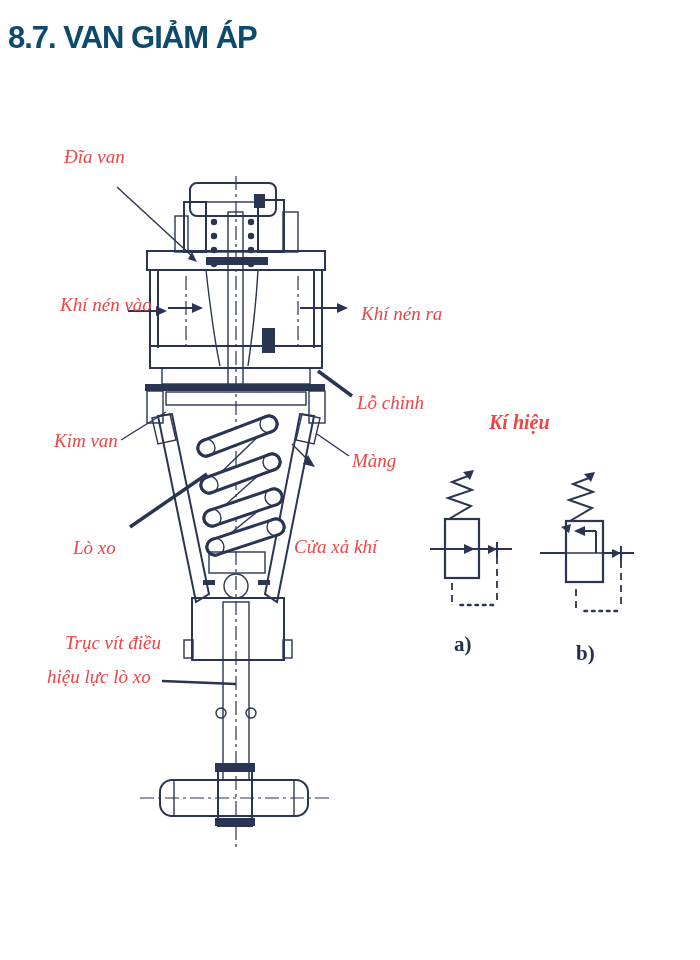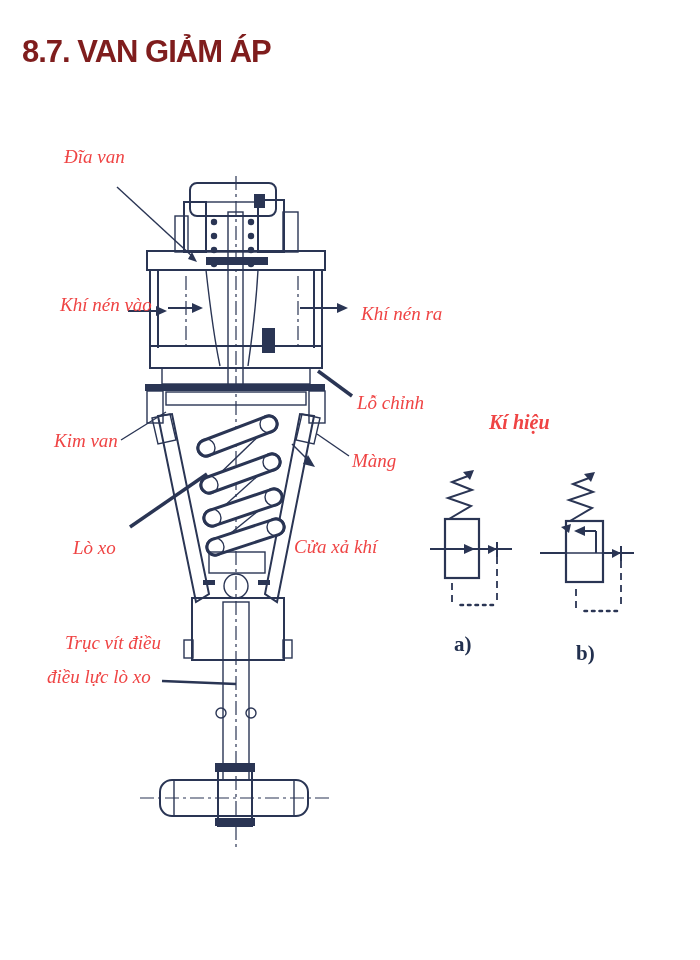--- a/index.html
+++ b/index.html
@@ -1,20 +1,20 @@
 <!DOCTYPE html>
 <html><head>
 <meta charset="utf-8">
 <style>
   html,body{margin:0;padding:0;background:#ffffff;}
   .page{position:relative;width:700px;height:960px;background:#ffffff;overflow:hidden;
         font-family:"Liberation Serif",serif;}
-  .title{position:absolute;left:8px;top:20px;margin:14px;
+  .title{position:absolute;left:8px;top:20px;margin:0;
          font-family:"Liberation Sans",sans-serif;font-weight:bold;
-         font-size:31px;letter-spacing:-1px;color:#7f1d1d;white-space:nowrap;}
+         font-size:31px;letter-spacing:-1px;color:#0c4a6e;white-space:nowrap;}
   .lbl{position:absolute;font-style:italic;font-size:19px;color:#ef4444;white-space:nowrap;}
   .lbl.bold{font-weight:bold;text-align:right;}
   .sym-lbl{position:absolute;font-style:normal;font-weight:bold;font-size:21px;color:#22304f;}
   svg{position:absolute;left:0;top:0;}
   .ink{stroke:#2a3554;fill:none;stroke-width:2;}
   .thin{stroke:#2a3554;fill:none;stroke-width:1.4;}
   .cl{stroke:#2a3554;fill:none;stroke-width:1.2;stroke-dasharray:14 4 3 4;}
   .dsh{stroke:#2a3554;fill:none;stroke-width:1.8;stroke-dasharray:7 5;}
   .dot{stroke:#2a3554;fill:none;stroke-width:2.6;stroke-dasharray:2.5 5;stroke-linecap:round;}
 </style>
@@ -194,19 +194,19 @@
 
   <div class="lbl" style="left:64px;top:146px">Đĩa van</div>
   <div class="lbl" style="left:60px;top:294px">Khí nén vào</div>
   <div class="lbl" style="left:361px;top:303px">Khí nén ra</div>
   <div class="lbl" style="left:357px;top:392px">Lỗ chỉnh</div>
   <div class="lbl" style="left:54px;top:430px">Kim van</div>
   <div class="lbl" style="left:352px;top:450px">Màng</div>
   <div class="lbl" style="left:294px;top:536px">Cửa xả khí</div>
   <div class="lbl" style="left:73px;top:537px">Lò xo</div>
   <div class="lbl" style="left:65px;top:632px">Trục vít điều</div>
-  <div class="lbl" style="left:47px;top:666px">điều lực lò xo</div>
+  <div class="lbl" style="left:47px;top:666px">hiệu lực lò xo</div>
 
   <div class="lbl bold" style="left:489px;top:411px;font-size:20px">Kí hiệu</div>
   <div class="sym-lbl" style="left:454px;top:632px">a)</div>
   <div class="sym-lbl" style="left:576px;top:641px">b)</div>
 
 </div>
 
 </body></html>

